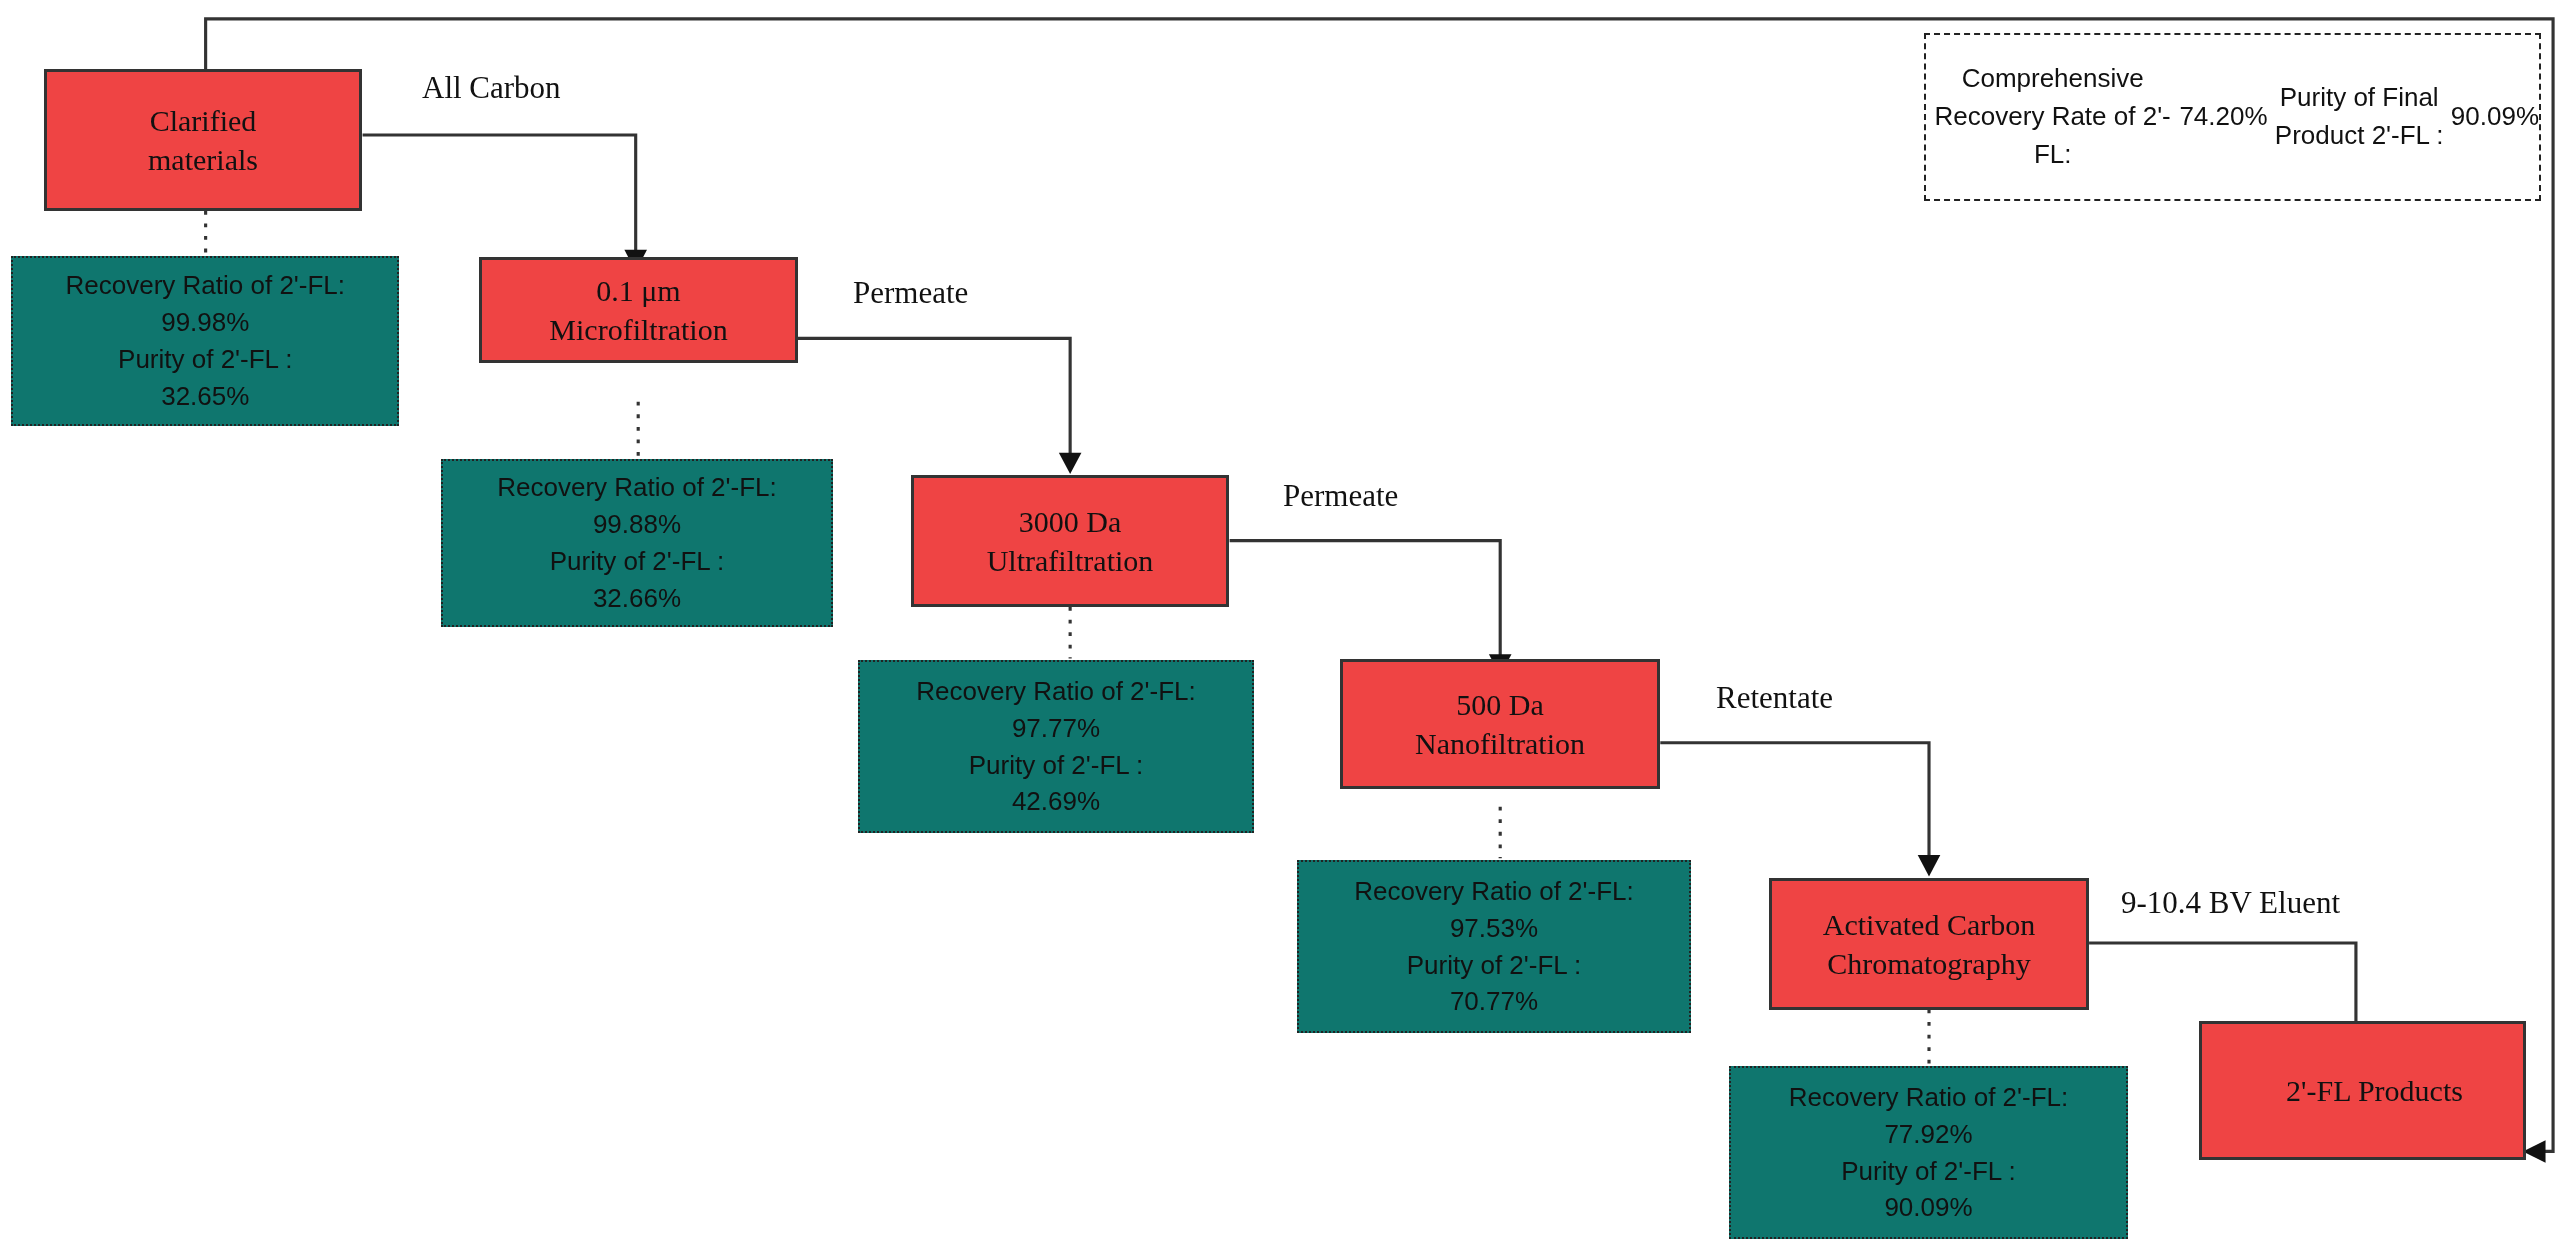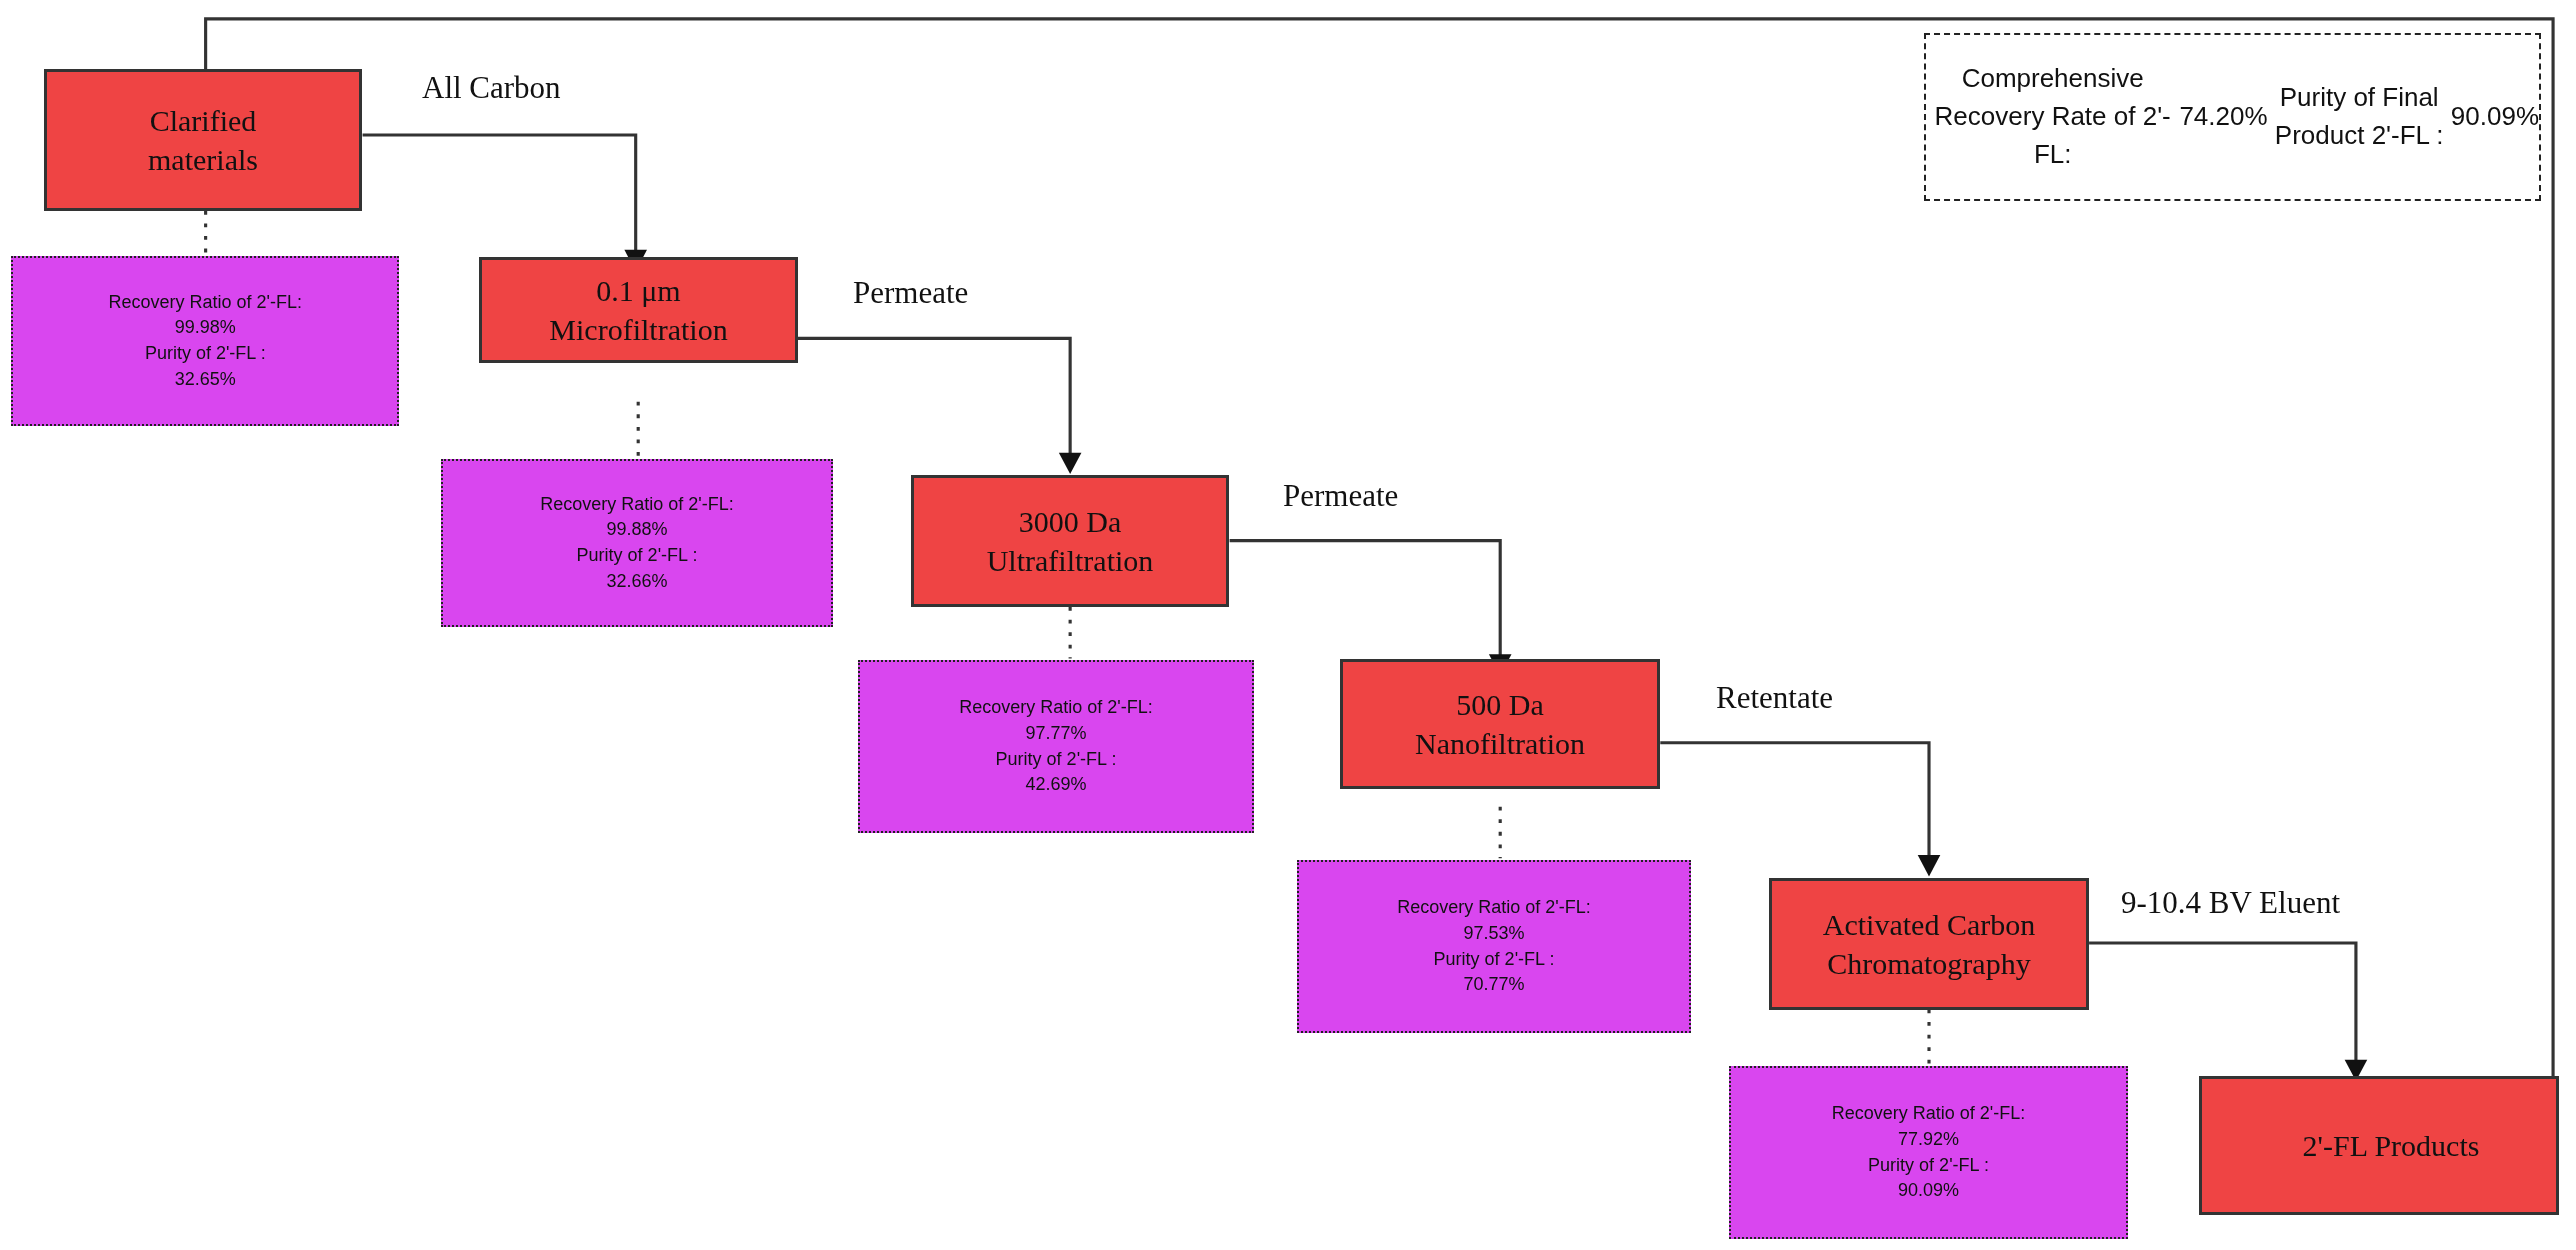--- a/index.html
+++ b/index.html
@@ -26,29 +26,29 @@
     justify-content: center;
     text-align: center;
     font-family: "Liberation Serif", "DejaVu Serif", serif;
     font-size: 30px;
     line-height: 1.3;
     color: #111111;
   }
   .node .nl { display: block; }
   .stat {
     position: absolute;
-    background: #d946ef;
+    background: #0f766e;
     border: 2.5px dotted #222222;
     display: flex;
     flex-direction: column;
     align-items: center;
     justify-content: center;
     text-align: center;
     font-family: "Liberation Sans", "DejaVu Sans", sans-serif;
-    font-size: 18px;
+    font-size: 26px;
     line-height: 1.42;
     color: #111111;
   }
   .summary {
     position: absolute;
     background: #ffffff;
     border: 2.5px dashed #222222;
     display: flex;
     flex-direction: row;
     align-items: center;
@@ -127,21 +127,21 @@
     </div>
   </div>
 
   <div class="node" style="left:1769px; top:878px; width:320px; height:132px;">
     <div>
       <span class="nl">Activated Carbon</span>
       <span class="nl">Chromatography</span>
     </div>
   </div>
 
-  <div class="node" style="left:2199px; top:1076px; width:360px; height:139px;padding-left:24px;">
+  <div class="node" style="left:2199px; top:1021px; width:327px; height:139px;padding-left:24px;">
     <div>
       <span class="nl">2'-FL Products</span>
     </div>
   </div>
 
   <div class="flow-label" style="left:422px; top:70px;">All Carbon</div>
   <div class="flow-label" style="left:853px; top:275px;">Permeate</div>
   <div class="flow-label" style="left:1283px; top:478px;">Permeate</div>
   <div class="flow-label" style="left:1716px; top:680px;">Retentate</div>
   <div class="flow-label" style="left:2121px; top:885px;">9-10.4 BV Eluent</div>

